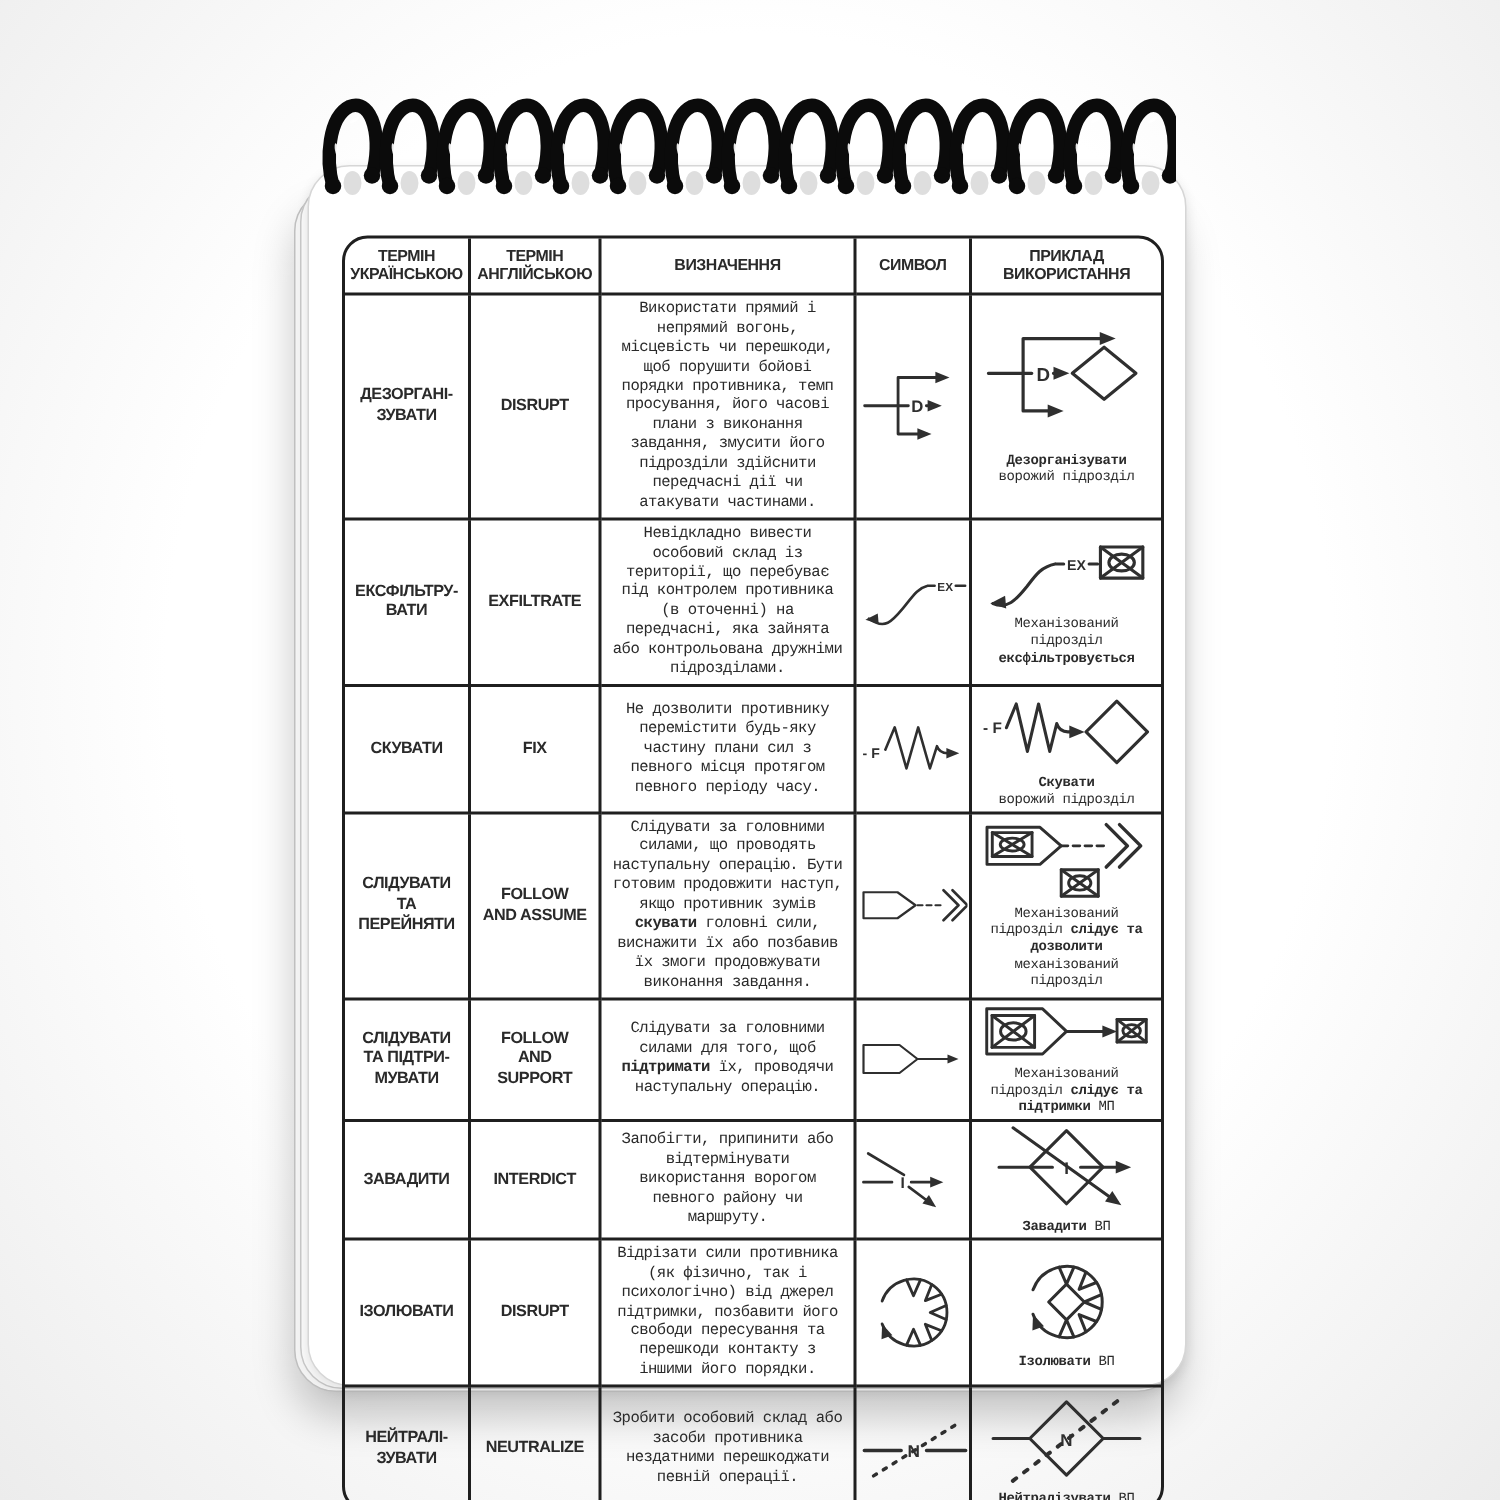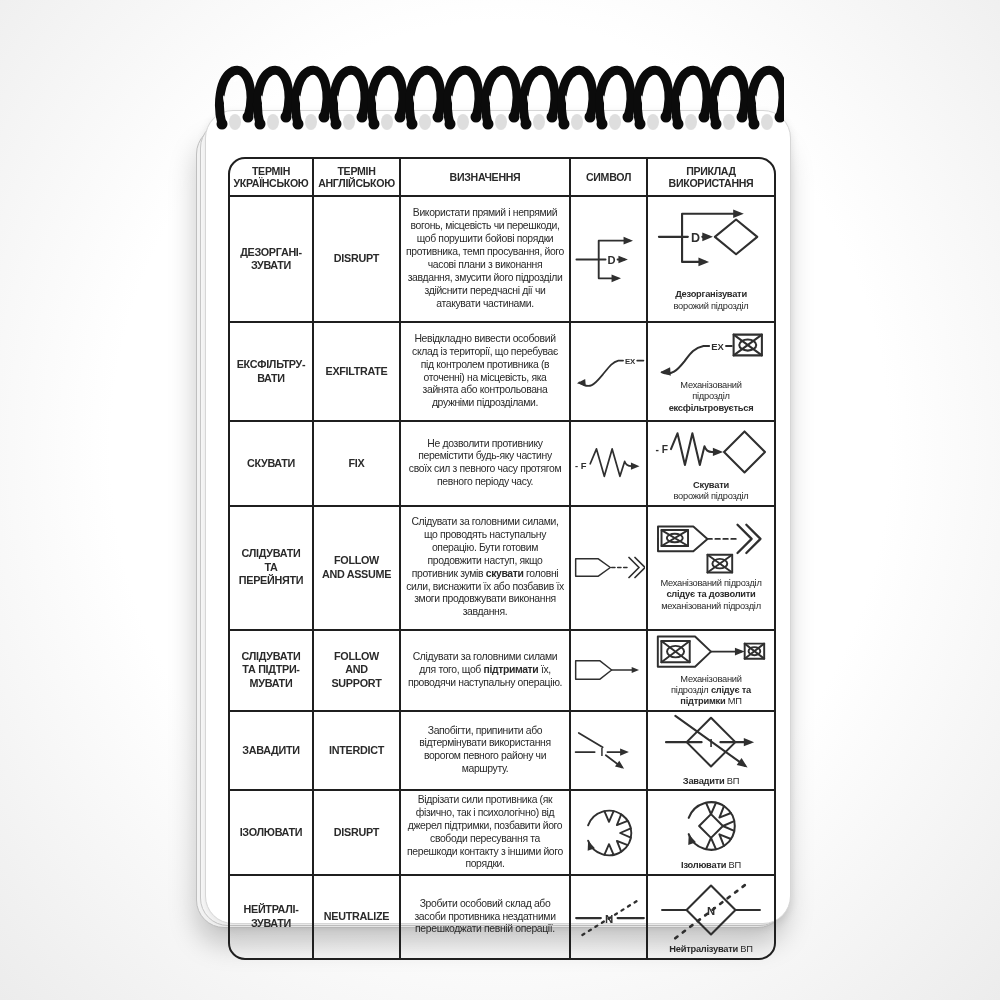--- a/index.html
+++ b/index.html
@@ -35,23 +35,23 @@
     text-align:center;vertical-align:middle;padding:3px 3px;
     overflow:hidden;
   }
   .ref-table th:last-child,.ref-table td:last-child{border-right:none;}
   .ref-table tbody tr:last-child td{border-bottom:none;}
   .ref-table th{
     font-size:10.6px;font-weight:bold;line-height:1.15;letter-spacing:-0.3px;
     height:32px;padding:2px 1px;
   }
   td.c-ua,td.c-en{font-size:10.8px;font-weight:bold;line-height:1.25;letter-spacing:-0.3px;}
-  td.c-def{font-size:10.4px;line-height:1.24;letter-spacing:-0.35px;padding:3px 5px;}
+  td.c-def{font-size:10.4px;line-height:1.24;letter-spacing:-0.35px;padding:3px 5px;font-family:Liberation Mono, monospace;}
   td.c-sym,td.c-ex{padding:2px 2px;}
-  .caption{font-size:9.3px;line-height:1.22;letter-spacing:-0.25px;margin-top:2px;color:#2a2a2a;}
+  .caption{font-size:9.3px;line-height:1.22;letter-spacing:-0.25px;margin-top:2px;color:#2a2a2a;font-family:Liberation Mono, monospace;}
   .symwrap{display:block;}
   .symwrap svg{display:block;margin:0 auto;}
   tbody tr:nth-child(1){height:126px}
   tbody tr:nth-child(2){height:99px}
   tbody tr:nth-child(3){height:77px}
   tbody tr:nth-child(4){height:124px}
   tbody tr:nth-child(5){height:68px}
   tbody tr:nth-child(6){height:60px}
   tbody tr:nth-child(7){height:84px}
   tbody tr:nth-child(8){height:64px}
@@ -110,21 +110,21 @@
                   <polygon points="0,0 -11,-4.5 -11,4.5" transform="translate(54,58) rotate(0)" fill="#2f2f2f"></polygon>
                   <text x="40" y="37" font-size="13" font-weight="bold" fill="#2f2f2f" stroke="none" text-anchor="middle" font-family="Liberation Sans, sans-serif">D</text>
                 </svg>
               </span>
               <div class="caption"><b>Дезорганізувати</b><br>ворожий підрозділ</div>
             </td>
           </tr>
           <tr>
             <td class="c-ua">ЕКСФІЛЬТРУ-<br>ВАТИ</td>
             <td class="c-en">EXFILTRATE</td>
-            <td class="c-def">Невідкладно вивести особовий склад із території, що перебуває під контролем противника (в оточенні) на місцевість, яка зайнята або контрольована дружніми підрозділами.</td>
+            <td class="c-def">Невідкладно вивести особовий склад із території, що перебуває під контролем противника (в оточенні) на передчасні, яка зайнята або контрольована дружніми підрозділами.</td>
             <td class="c-sym">
               <span class="symwrap">
                 <svg width="72" height="41" viewBox="0 0 92 52">
                   <g stroke="#2f2f2f" fill="none" stroke-width="2.2" stroke-linecap="round" stroke-linejoin="round">
                     <path d="M8,40 C22,50 28,42 38,30 C46,20 50,14 58,12 M58,12 H64 M82,12 H90"></path>
                   </g>
                   <polygon points="0,0 -11,-4.5 -11,4.5" transform="translate(5,41) rotate(175)" fill="#2f2f2f"></polygon>
                   <text x="73" y="16" font-size="10" font-weight="bold" fill="#2f2f2f" stroke="none" text-anchor="middle" font-family="Liberation Sans, sans-serif">EX</text>
                 </svg>
               </span>
@@ -143,21 +143,21 @@
                     <ellipse cx="97" cy="17" rx="9" ry="5.94"></ellipse>
                   </g>
                 </svg>
               </span>
               <div class="caption">Механізований<br>підрозділ<br><b>ексфільтровується</b></div>
             </td>
           </tr>
           <tr>
             <td class="c-ua">СКУВАТИ</td>
             <td class="c-en">FIX</td>
-            <td class="c-def">Не дозволити противнику перемістити будь-яку частину своїх сил з певного часу протягом певного періоду часу.</td>
+            <td class="c-def">Не дозволити противнику перемістити будь-яку частину плани сил з певного місця протягом певного періоду часу.</td>
             <td class="c-sym">
               <span class="symwrap">
                 <svg width="72" height="46" viewBox="0 0 92 58">
                   <g stroke="#2f2f2f" fill="none" stroke-width="2.2" stroke-linecap="round" stroke-linejoin="round">
                     <path d="M22,30 L30,11 L40,46 L50,11 L60,46 L66,27 Q68,33 75,33 H80"></path>
                   </g>
                   <polygon points="0,0 -11,-4.5 -11,4.5" transform="translate(85,33) rotate(0)" fill="#2f2f2f"></polygon>
                   <text x="10" y="37" font-size="12" font-weight="bold" fill="#2f2f2f" stroke="none" text-anchor="middle" font-family="Liberation Sans, sans-serif">- F</text>
                 </svg>
               </span>

